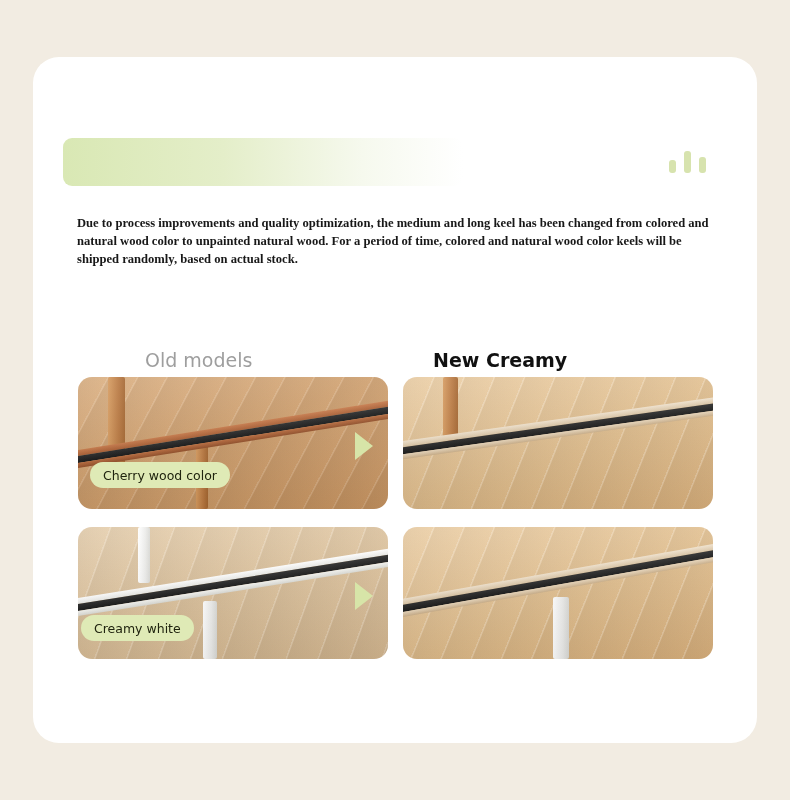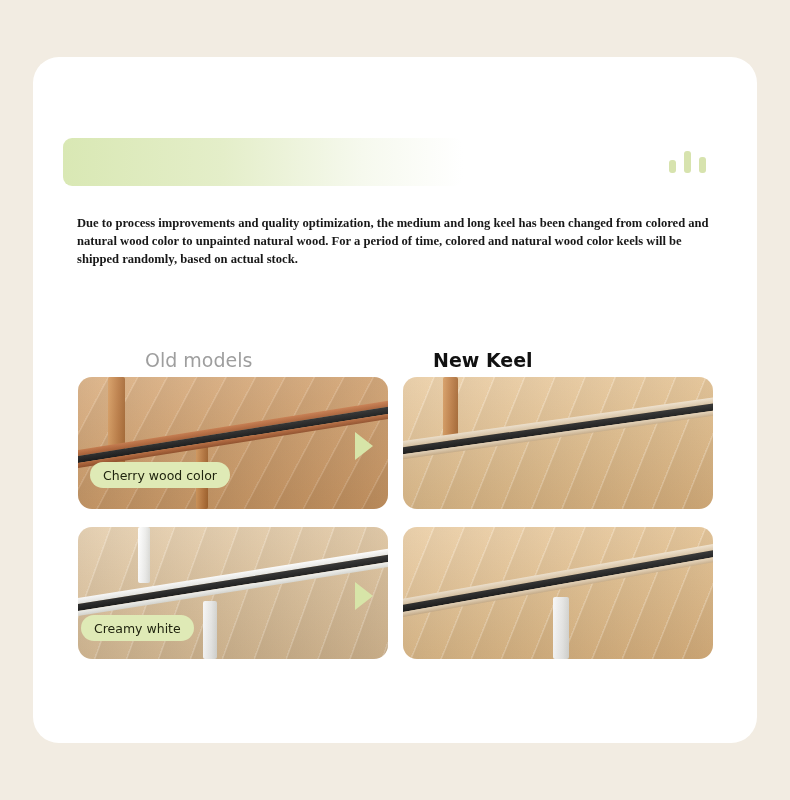--- a/index.html
+++ b/index.html
@@ -222,21 +222,21 @@
     <span></span>
       <span></span>
       <span></span>
   </div>
 
   <div class="body-copy">
     <p class="first">Due to process improvements and quality optimization, the medium and long keel has been changed from colored and natural wood color to unpainted natural wood. For a period of time, colored and natural wood color keels will be shipped randomly, based on actual stock.</p>
   </div>
 
   <div class="col-head old">Old models</div>
-  <div class="col-head new">New Keel</div>
+  <div class="col-head new">New Creamy</div>
 
   <div class="photo left row1">
     <div class="floor cherry"></div>
     <div class="leg wood leg-a"></div>
     <div class="leg wood leg-b"></div>
     <div class="rail old-cherry r1l">
       <div class="wood-top"></div>
         <div class="dark"></div>
         <div class="wood-bot"></div>
     </div>

